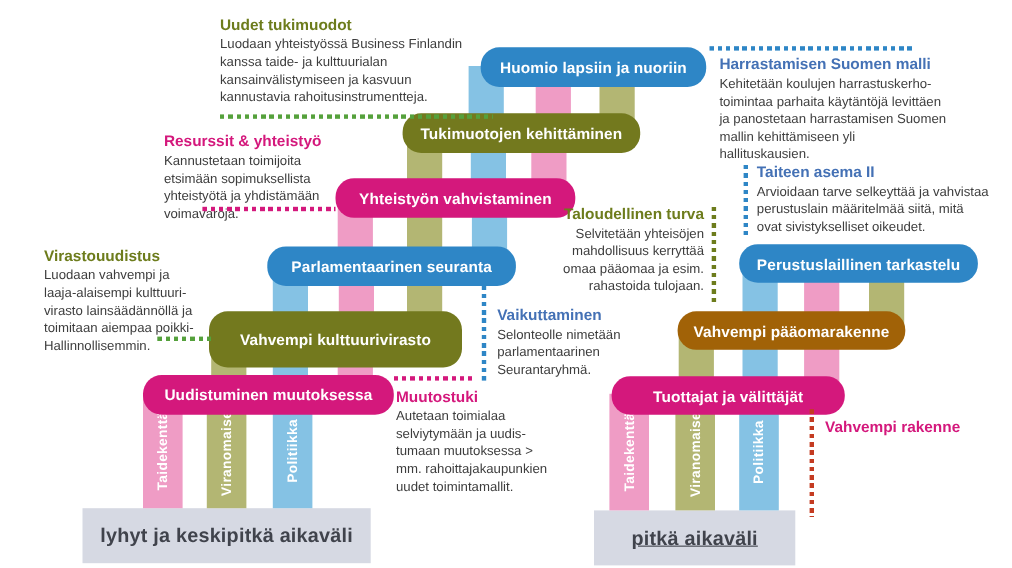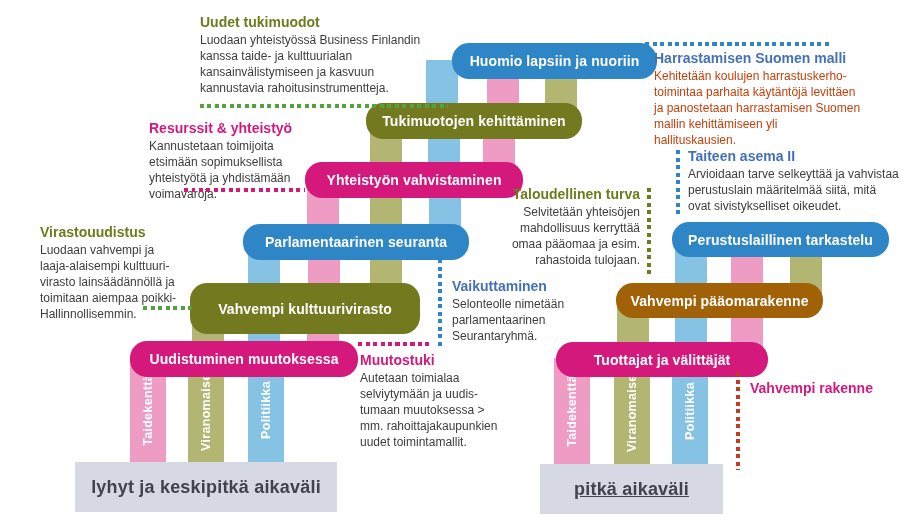--- a/index.html
+++ b/index.html
@@ -56,21 +56,21 @@
       <span class="bar-label">Viranomaiset</span>
     </div>
     <div class="bar" style="left: 248px; top: 358px; width: 36px; height: 104px; background: rgb(133, 194, 228);">
       <span class="bar-label">Politiikka</span>
     </div>
     <div class="step" style="left: 130px; top: 341px; width: 228px; height: 36px; background: rgb(212, 24, 124);">Uudistuminen muutoksessa</div>
     <div class="step" style="left: 190px; top: 283px; width: 230px; height: 51px; background: rgb(115, 121, 30);">Vahvempi kulttuurivirasto</div>
     <div class="step" style="left: 243px; top: 224px; width: 226px; height: 36px; background: rgb(46, 134, 198);">Parlamentaarinen seuranta</div>
     <div class="step" style="left: 305px; top: 162px; width: 218px; height: 36px; background: rgb(212, 24, 124);">Yhteistyön vahvistaminen</div>
     <div class="step" style="left: 366px; top: 103px; width: 216px; height: 36px; background: rgb(115, 121, 30);">Tukimuotojen kehittäminen</div>
-    <div class="step" style="left: 452px; top: 43px; width: 205px; height: 36px; background: rgb(46, 134, 198);">Huomio lapsiin ja nuoriin</div>
+    <div class="step" style="left: 437px; top: 43px; width: 205px; height: 36px; background: rgb(46, 134, 198);">Huomio lapsiin ja nuoriin</div>
     <div class="base" style="left: 540px; top: 464px; width: 183px; height: 50px; background: rgb(214, 217, 227); color: rgb(64, 67, 76); text-decoration: underline;">pitkä aikaväli</div>
     <div class="bar" style="left: 675px; top: 240px; width: 32px; height: 58px; background: rgb(133, 194, 228);"></div>
     <div class="bar" style="left: 731px; top: 240px; width: 32px; height: 58px; background: rgb(239, 156, 197);"></div>
     <div class="bar" style="left: 790px; top: 240px; width: 32px; height: 58px; background: rgb(179, 182, 115);"></div>
     <div class="bar" style="left: 617px; top: 300px; width: 32px; height: 58px; background: rgb(179, 182, 115);"></div>
     <div class="bar" style="left: 675px; top: 300px; width: 32px; height: 58px; background: rgb(133, 194, 228);"></div>
     <div class="bar" style="left: 731px; top: 300px; width: 32px; height: 58px; background: rgb(239, 156, 197);"></div>
     <div class="bar" style="left: 554px; top: 358px; width: 36px; height: 106px; background: rgb(239, 156, 197);">
       <span class="bar-label">Taidekenttä</span>
     </div>
@@ -121,21 +121,21 @@
     </div>
     <div class="annotation annotation-right" style="left: 490px; top: 186px; width: 150px;">
       <div class="annotation-heading" style="color: rgb(109, 124, 28);">Taloudellinen turva</div>
       <div class="annotation-body" style="color: rgb(61, 61, 61);">Selvitetään yhteisöjen
 mahdollisuus kerryttää
 omaa pääomaa ja esim.
 rahastoida tulojaan.</div>
     </div>
     <div class="annotation" style="left: 654px; top: 50px; width: 250px;">
       <div class="annotation-heading" style="color: rgb(68, 113, 181);">Harrastamisen Suomen malli</div>
-      <div class="annotation-body" style="color: #c2410c;">Kehitetään koulujen harrastuskerho-
+      <div class="annotation-body" style="color: #404040;">Kehitetään koulujen harrastuskerho-
 toimintaa parhaita käytäntöjä levittäen
 ja panostetaan harrastamisen Suomen
 mallin kehittämiseen yli
 hallituskausien.</div>
     </div>
     <div class="annotation" style="left: 688px; top: 148px; width: 228px;">
       <div class="annotation-heading" style="color: rgb(68, 113, 181);">Taiteen asema II</div>
       <div class="annotation-body" style="color: rgb(61, 61, 61);">Arvioidaan tarve selkeyttää ja vahvistaa
 perustuslain määritelmää siitä, mitä
 ovat sivistykselliset oikeudet.</div>

